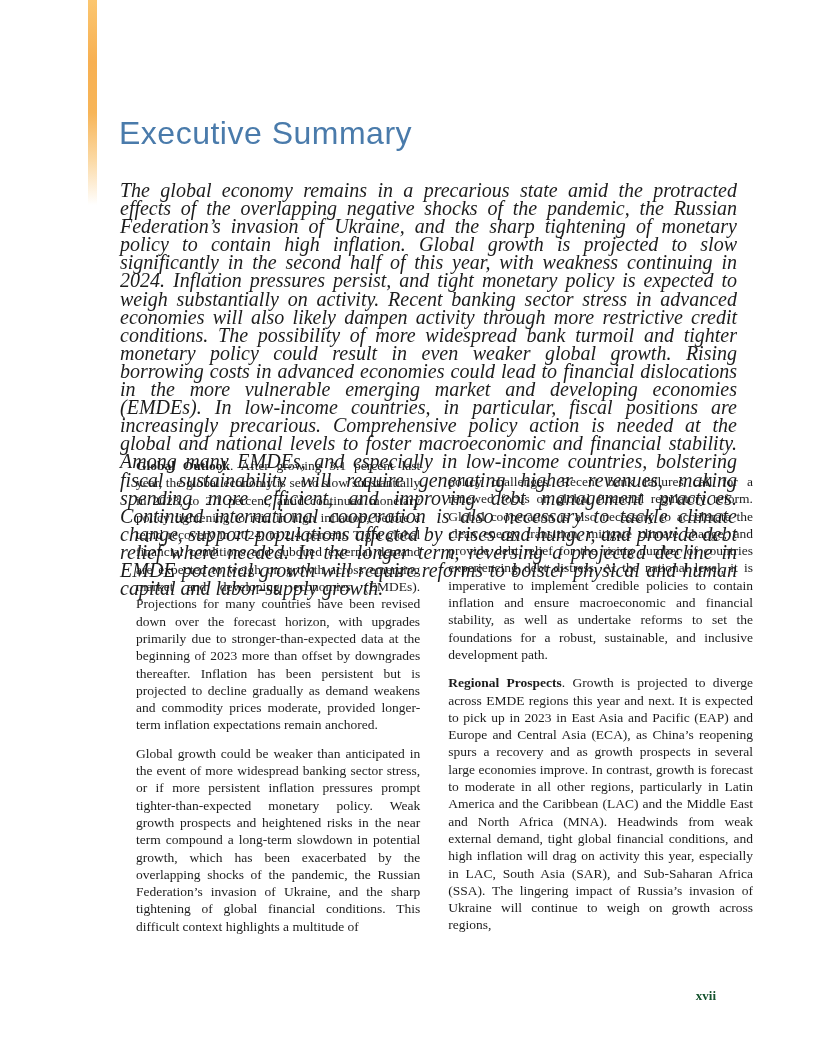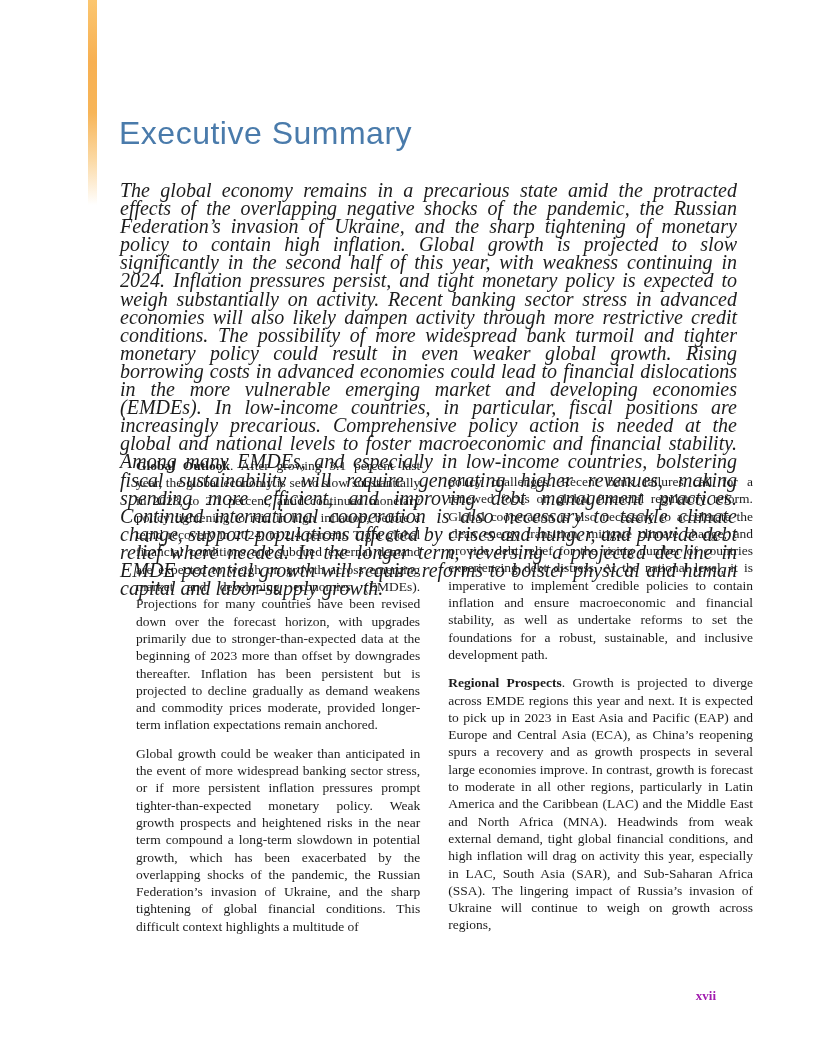--- a/index.html
+++ b/index.html
@@ -63,21 +63,21 @@
   }
   .body-para .lead {
     font-weight: bold;
   }
   .page-number {
     position: absolute;
     right: 48px;
     top: 988px;
     font-size: 13px;
     font-weight: bold;
-    color: #a21caf;
+    color: #14532d;
   }
 </style>
 </head>
 <body>
 
 <div class="page">
 
   <div class="accent-bar"></div>
 
   <h1 class="page-title">Executive Summary</h1>

